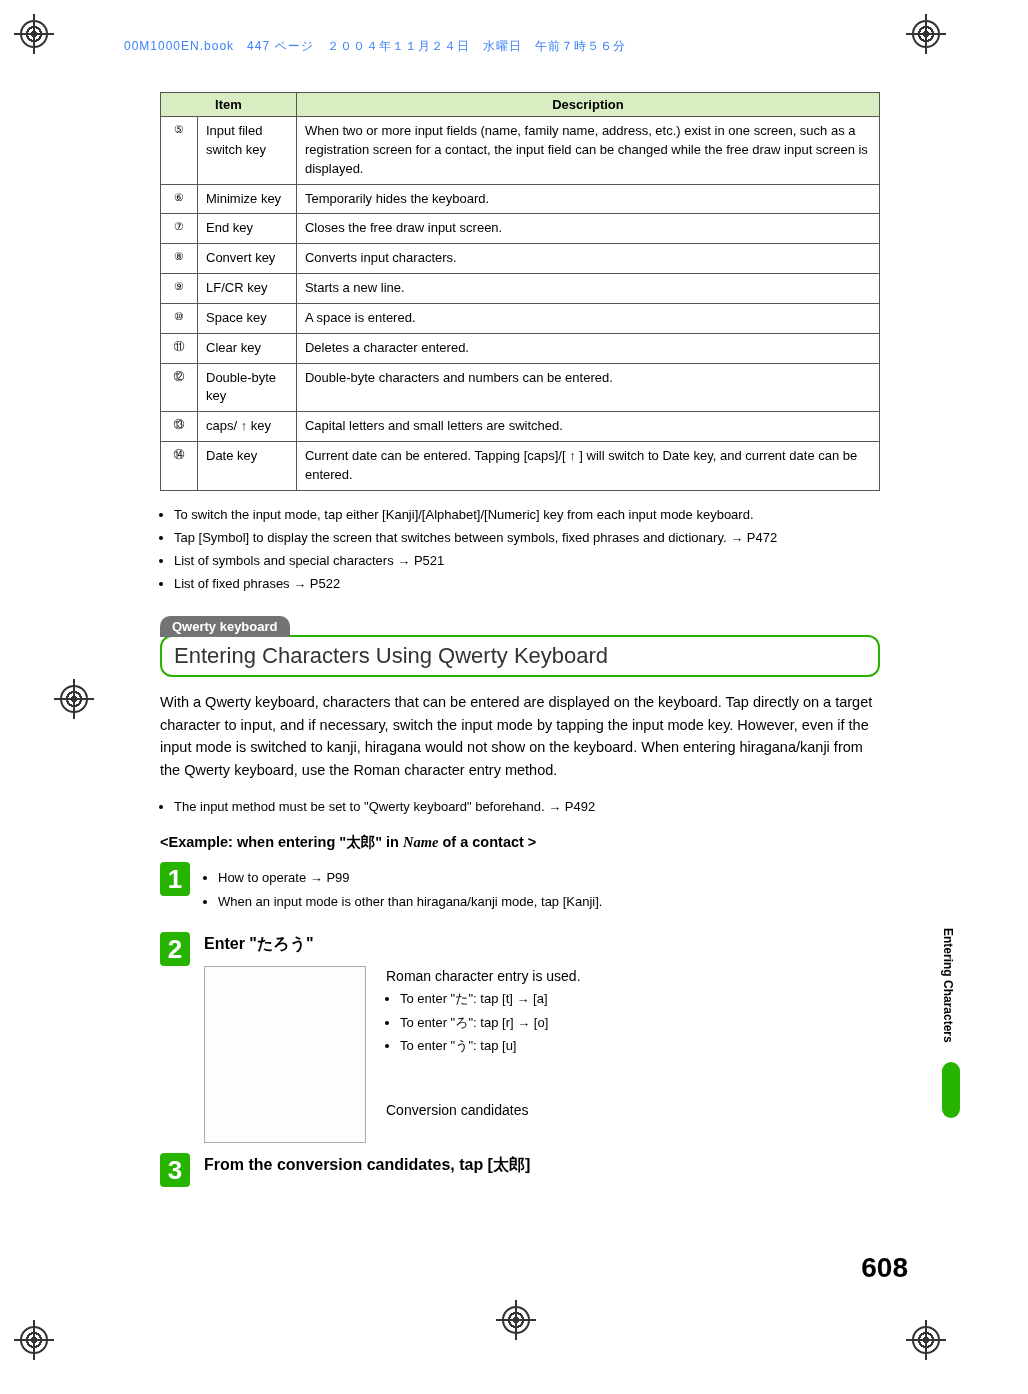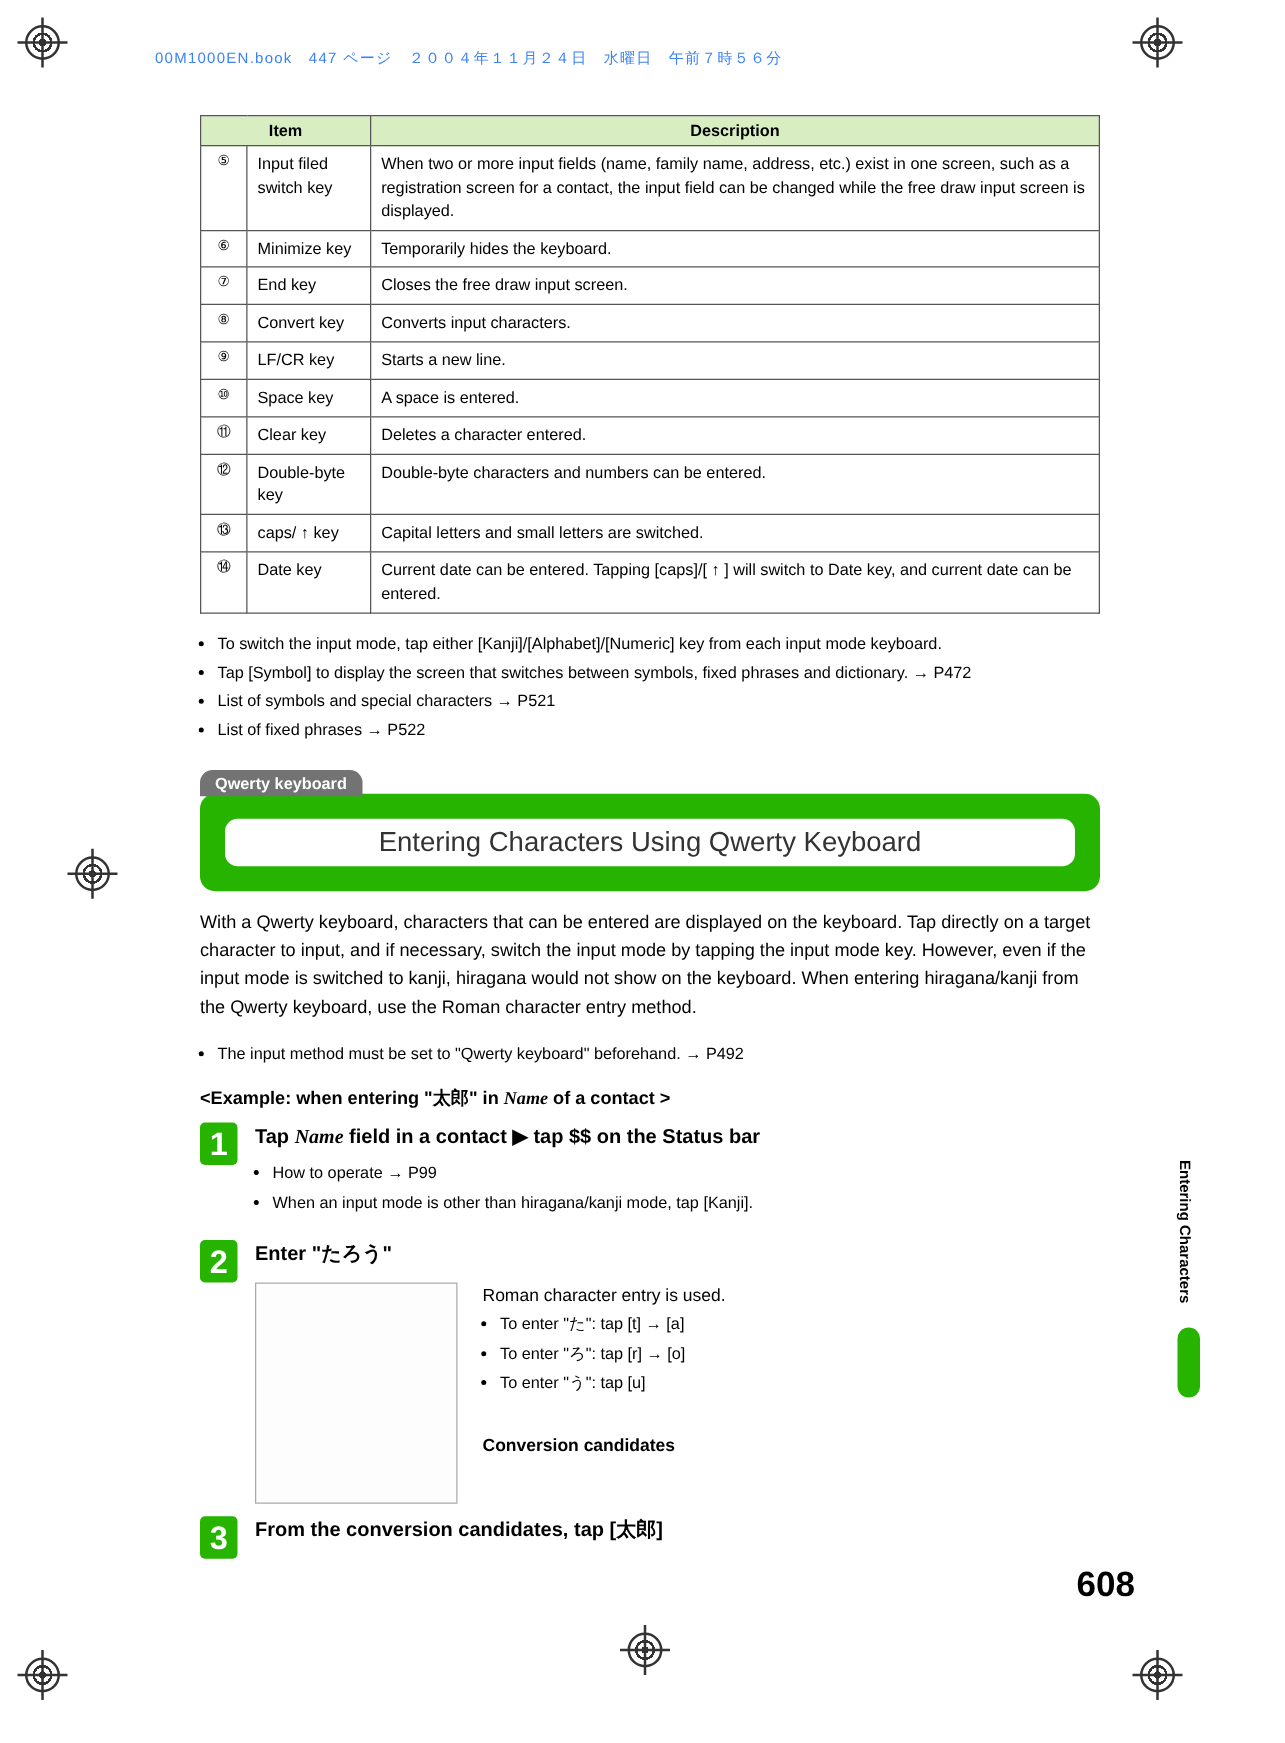--- a/index.html
+++ b/index.html
@@ -79,23 +79,22 @@
     background:#737373;
     color:#fff;
     font-size:13px;
     font-weight:bold;
     padding:3px 12px;
     border-radius:10px 10px 0 0;
   }
   .green-bar {
     background:#26b400;
     border-radius:12px;
-    padding:20px;
+    padding:2px;
     margin-top:-2px;
-    text-align:center;
   }
   .green-bar-inner{
     background:#fff;
     border-radius:10px;
     padding:6px 12px;
     font-size:22px;
     color:#333;
   }
   p.body {
     font-size:14.5px;
@@ -274,23 +273,20 @@
     <li class="small-note">The input method must be set to "Qwerty keyboard" beforehand. → P492</li>
   </ul>
 
   <div class="example-head">
     <span>&lt;Example: when entering "</span><span>太郎</span><span>" in </span><span class="italic">Name</span><span> of a contact &gt;</span>
   </div>
 
   <div class="step">
     <div class="step-num">1</div>
     <div class="step-body">
-      <div class="step-title">
-        <span>Tap </span><span class="italic">Name</span><span> field in a contact </span><span class="arrow">▶</span><span> tap $$ on the Status bar</span>
-      </div>
       <ul class="notes" style="margin-top:6px">
         <li>How to operate → P99</li>
         <li>When an input mode is other than hiragana/kanji mode, tap [Kanji].</li>
       </ul>
     </div>
   </div>
 
   <div class="step">
     <div class="step-num">2</div>
     <div class="step-body">
@@ -299,21 +295,21 @@
       </div>
       <div style="display:flex;margin-top:10px;gap:20px;">
         <div class="img-placeholder"></div>
         <div style="font-size:14px;line-height:1.55;">
           <div>Roman character entry is used.</div>
           <ul class="notes" style="margin:2px 0 0 0">
             <li>To enter "た": tap [t] → [a]</li>
             <li>To enter "ろ": tap [r] → [o]</li>
             <li>To enter "う": tap [u]</li>
           </ul>
-          <div style="margin-top:30px;font-weight:bold;">Conversion candidates</div>
+          <div style="margin-top:44px;">Conversion candidates</div>
         </div>
       </div>
     </div>
   </div>
 
   <div class="step">
     <div class="step-num">3</div>
     <div class="step-body">
       <div class="step-title">
         <span>From the conversion candidates, tap [</span><span>太郎</span><span>]</span>

